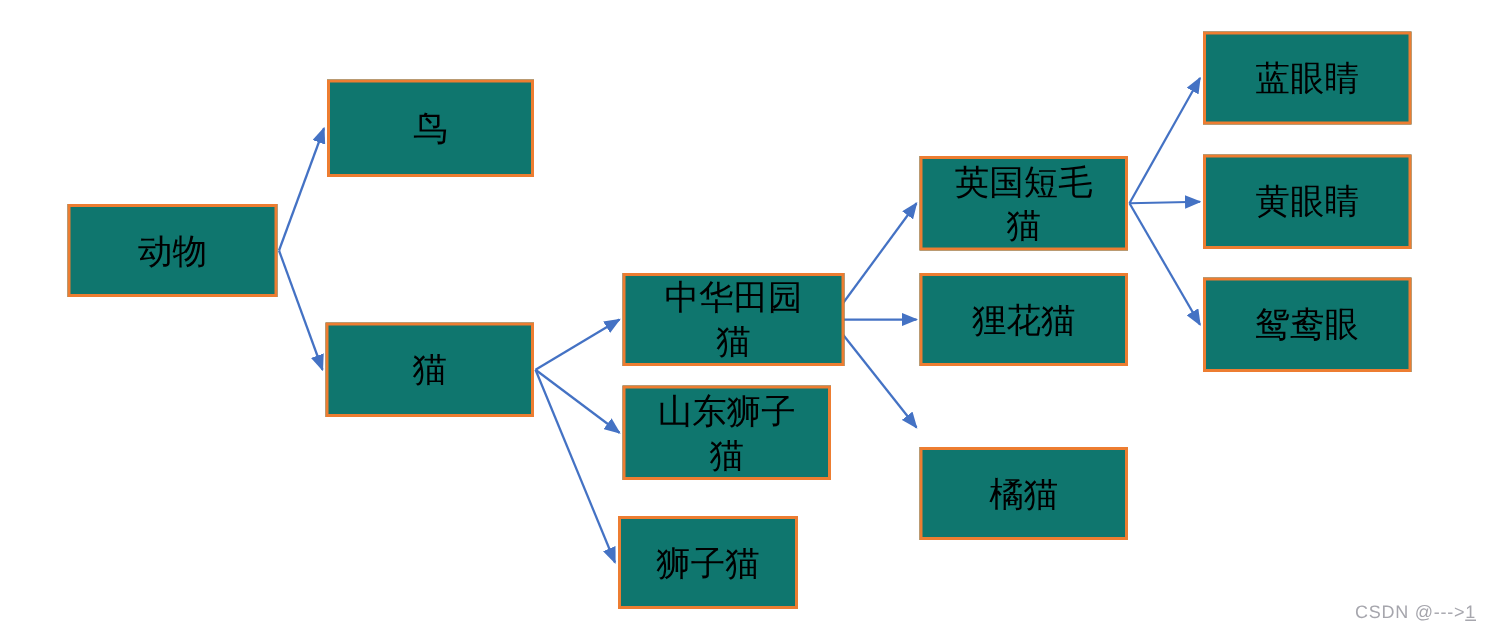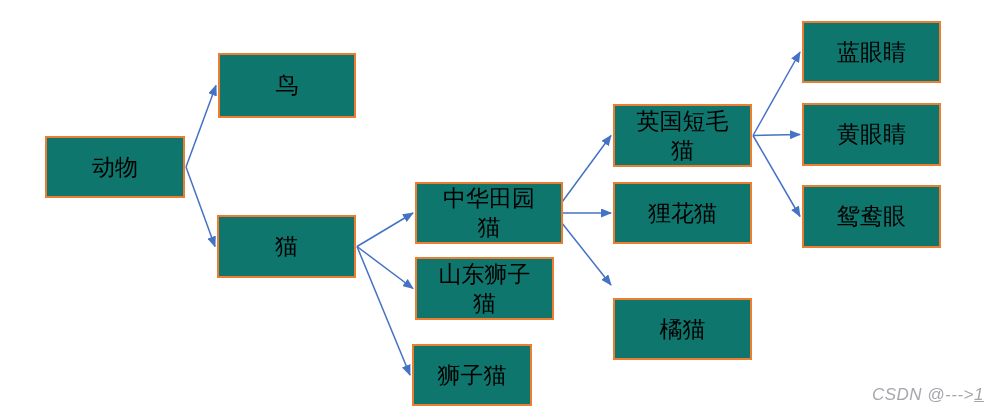--- a/index.html
+++ b/index.html
@@ -40,26 +40,25 @@
   .node span {
     display: block;
     white-space: pre-line;
     font-size: 23px;
     line-height: 1.25;
     color: #000000;
   }
   .watermark {
     position: absolute;
     right: 8px;
-    bottom: 15px;
-    font-size: 17px;
+    bottom: 5px;
+    font-size: 12px;
     color: #a6a6ad;
     letter-spacing: 0.5px;
     user-select: none;
-    font-style: italic;
   }
   .watermark .wm-underline {
     text-decoration: underline;
   }
 </style>
 </head>
 <body>
 
 <div id="canvas">
   <svg id="edges" width="992" height="420" viewBox="0 0 992 420" xmlns="http://www.w3.org/2000/svg">

